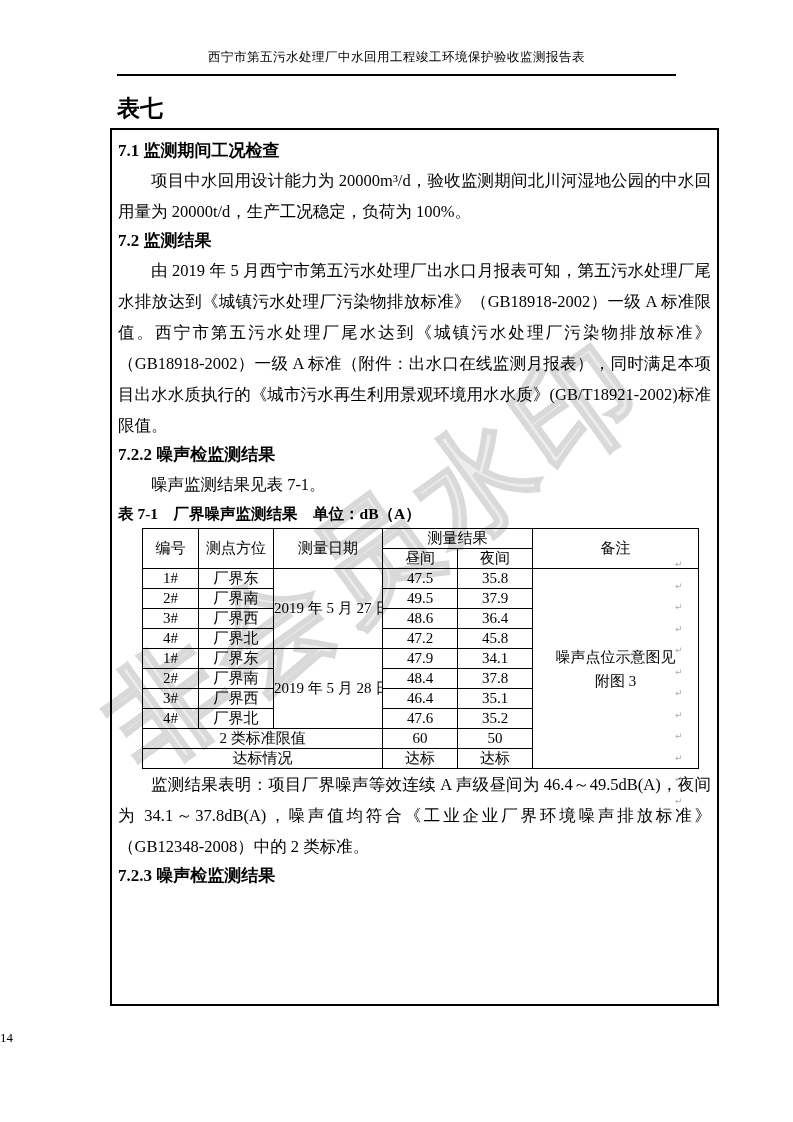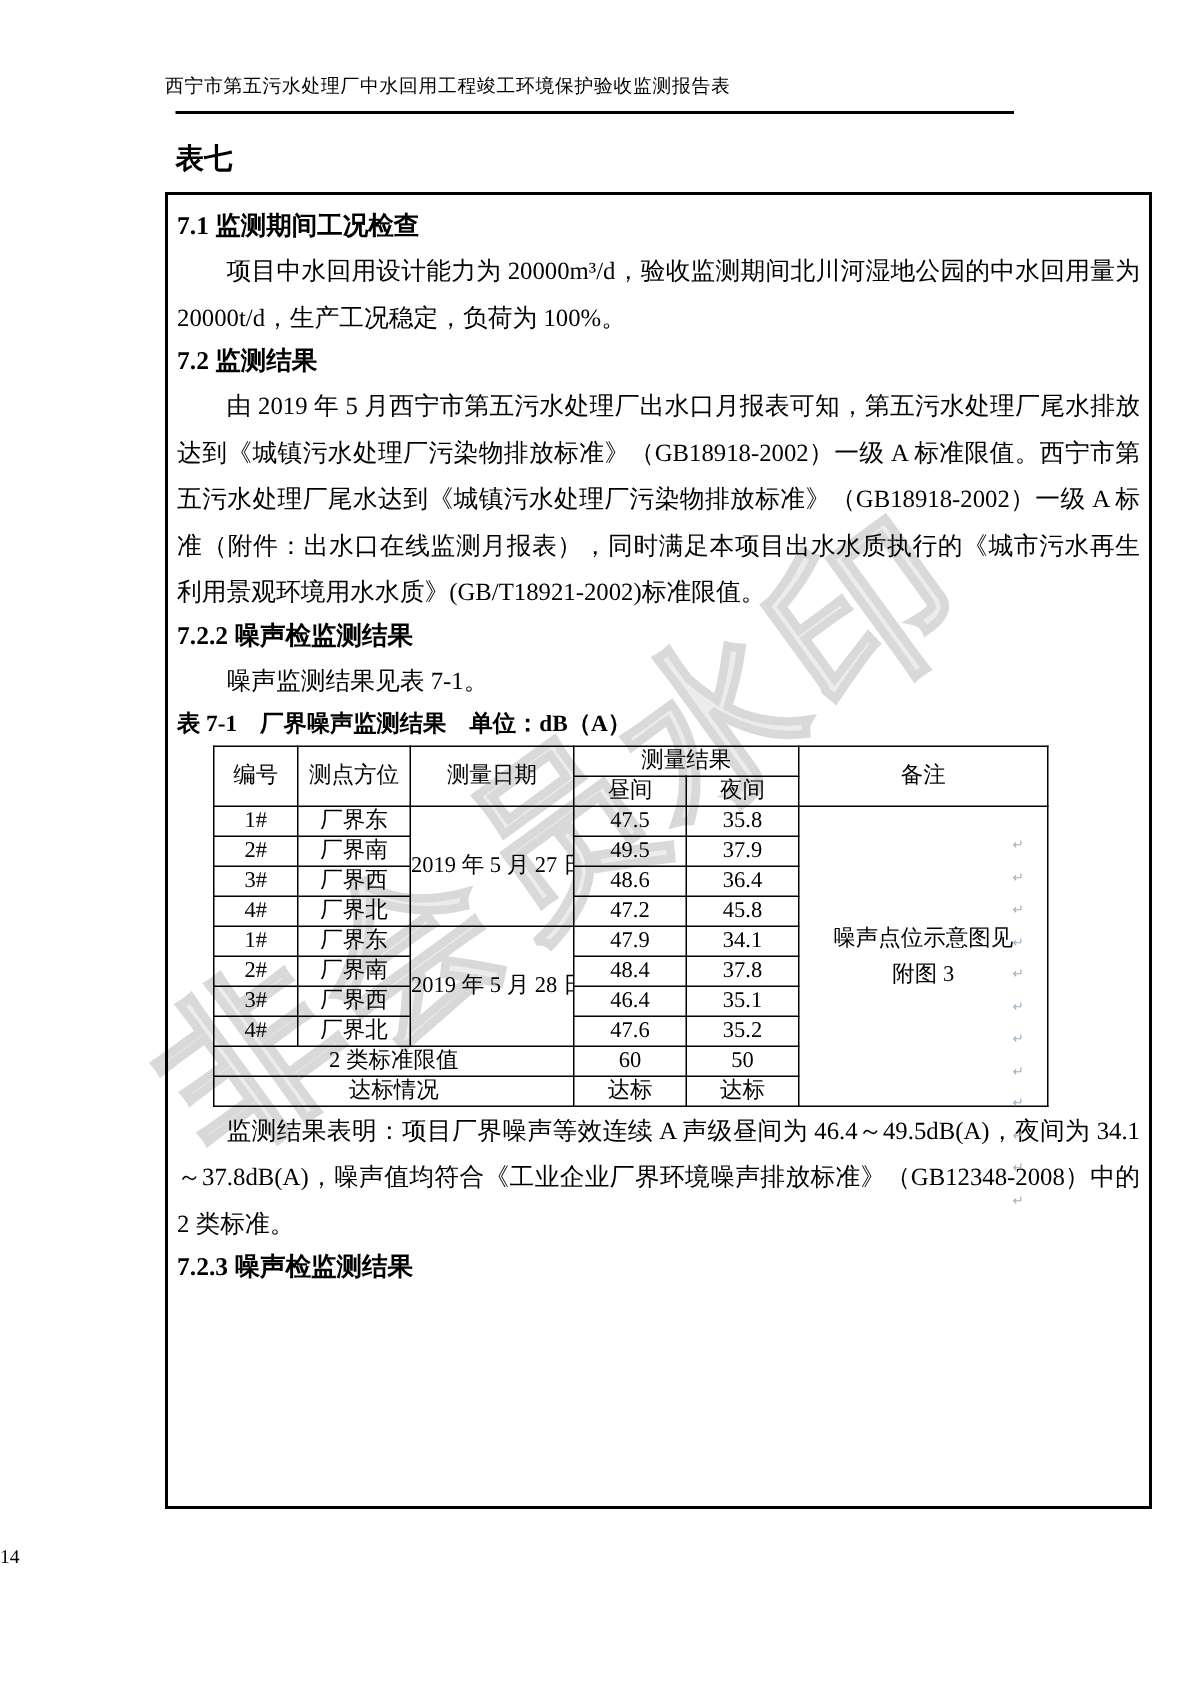--- a/index.html
+++ b/index.html
@@ -8,51 +8,51 @@
     width:793px; height:1122px;
     position:relative;
     font-family:"Liberation Serif","DejaVu Serif",serif;
     color:#000;
     overflow:hidden;
   }
 
   
   .doc-title {
     position:absolute; top:49px; left:110px; width:573px;
-    text-align:left; font-size:12.5px; letter-spacing:0.5px;
+    text-align:center; font-size:12.5px; letter-spacing:0.5px;
     z-index:2;
   }
   .doc-title-rule {
     position:absolute; top:74px; left:117px; width:559px;
     border-top:2px solid #000; z-index:2;
   }
   .table-seven-label {
     position:absolute; top:93px; left:117px;
-    font-size:19px; font-weight:bold; z-index:2;
+    font-size:23px; font-weight:bold; z-index:2;
   }
   .page-number {
     position:absolute; top:1030px; left:0; width:100%;
     text-align:left; font-size:13px; z-index:2;
   }
 
   
   .watermark {
     position:absolute; left:60px; top:495px;
     font-size:118px; font-weight:bold; line-height:1;
     font-family:"DejaVu Sans","Liberation Sans",sans-serif;
     color:#ececec;
     -webkit-text-stroke:2px #d9d9d9;
     letter-spacing:8px; white-space:nowrap;
     transform:rotate(-36deg); transform-origin:center center;
     z-index:1; pointer-events:none;
   }
 
   
   .content-box {
-    position:absolute; top:128px; left:110px; width:658px; height:878px;
+    position:absolute; top:128px; left:110px; width:609px; height:878px;
     border:2px solid #000;
     padding:7px 6px 0 6px;
     overflow:hidden;
     z-index:2; background:transparent;
   }
   .heading {
     font-size:17px; font-weight:bold; line-height:28px;
     text-align:left;
   }
   .para {

